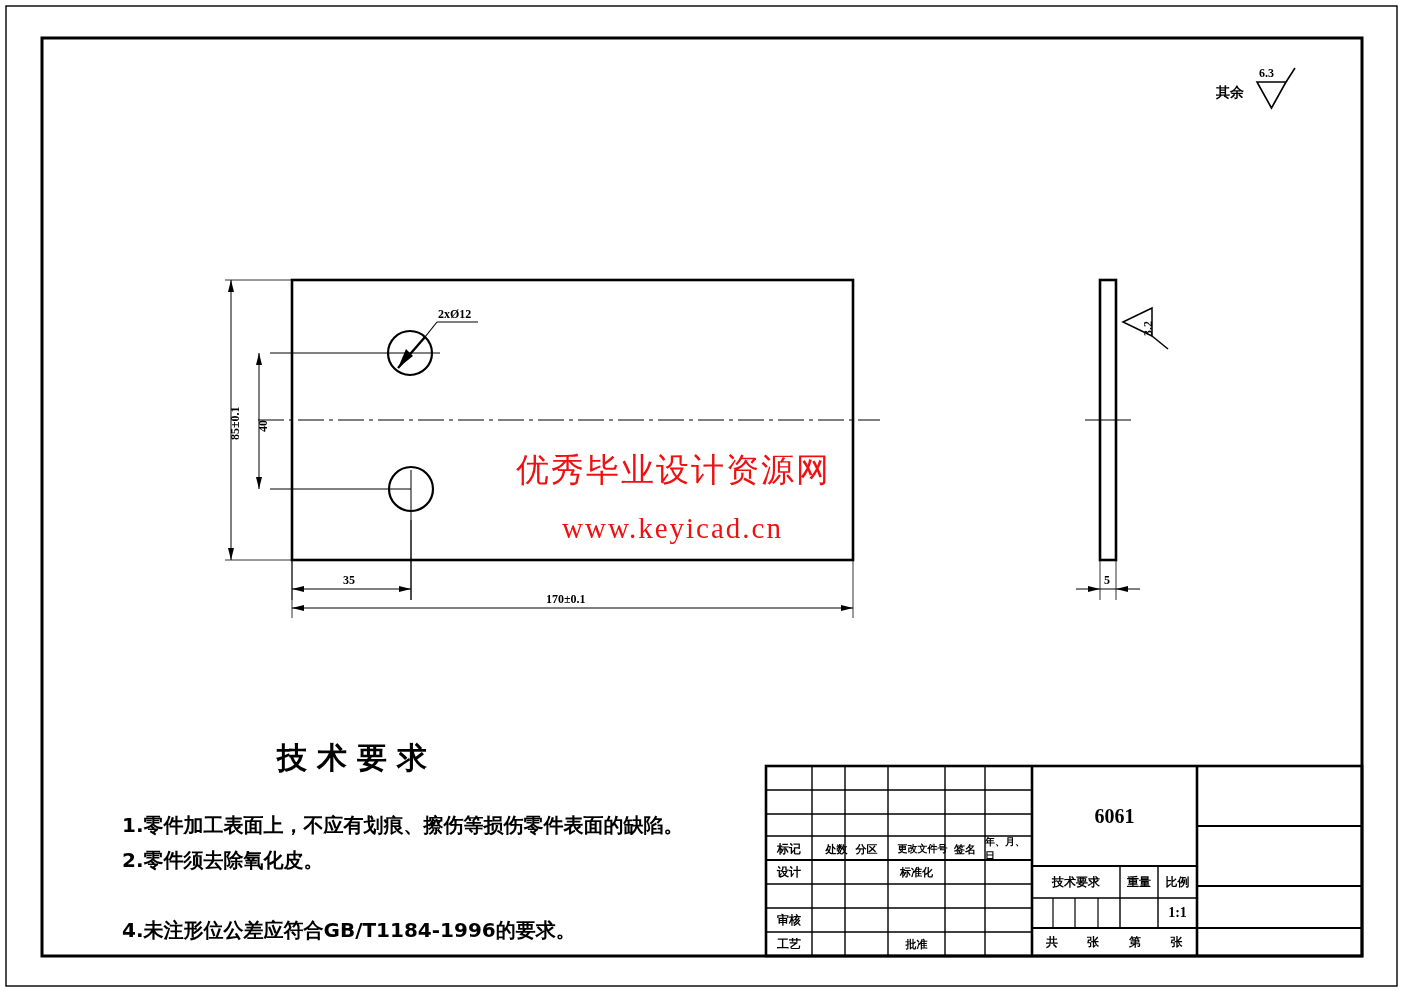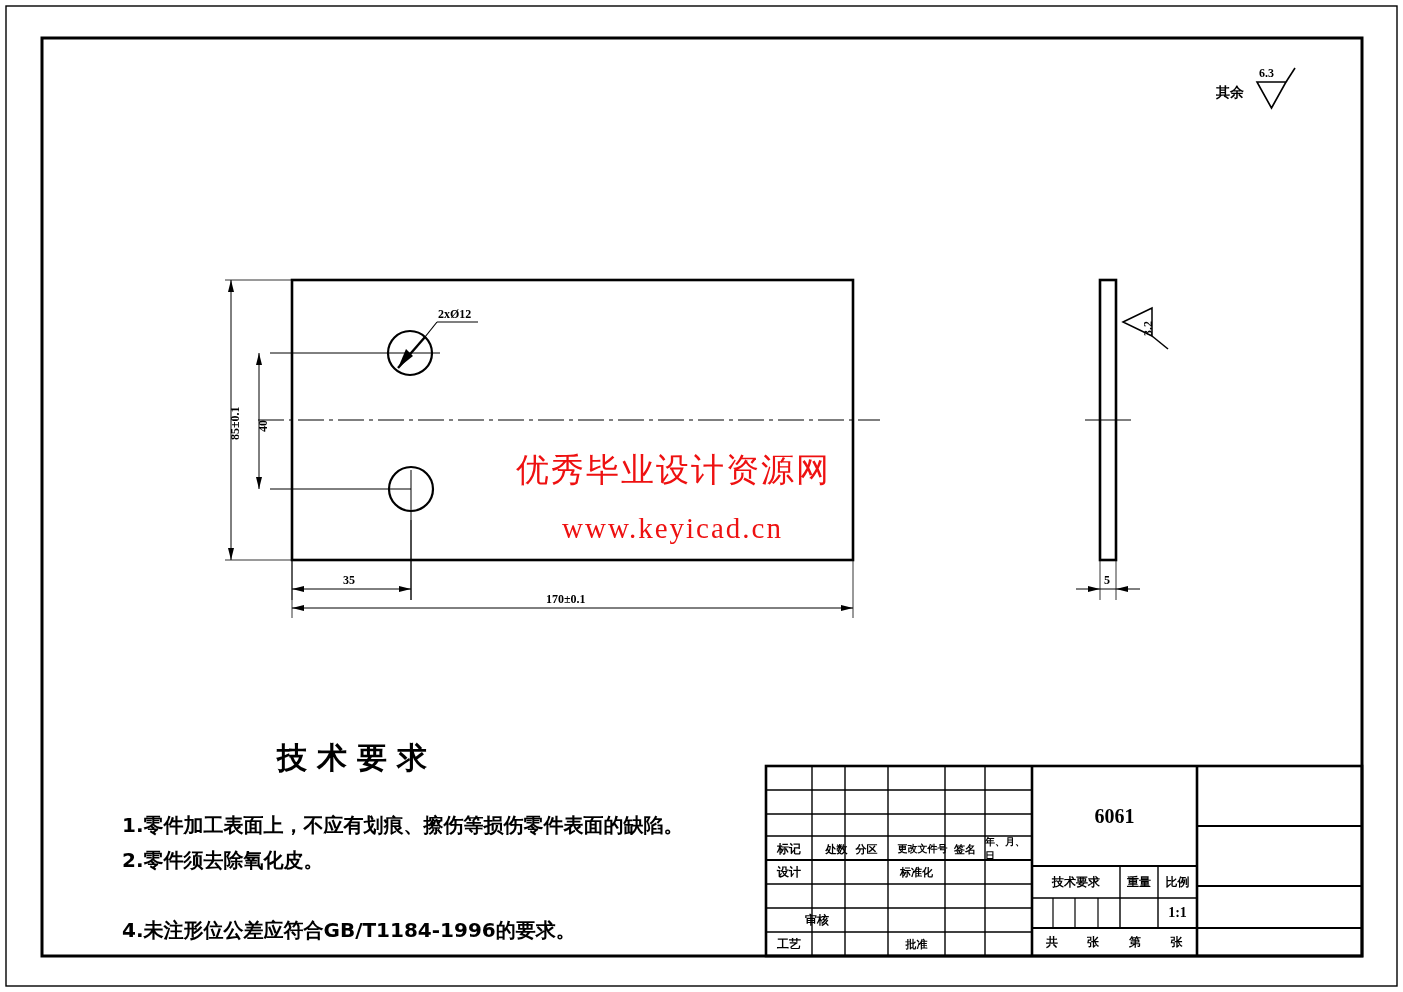--- a/index.html
+++ b/index.html
@@ -164,21 +164,21 @@
 
   <div class="tb-cell" style="left:766px;top:838px;width:46px;height:22px;">标记</div>
   <div class="tb-cell" style="left:812px;top:838px;width:33px;height:22px;font-size:11px;margin-left:8px;">处数</div>
   <div class="tb-cell" style="left:845px;top:838px;width:43px;height:22px;font-size:11px;">分区</div>
   <div class="tb-cell" style="left:888px;top:838px;width:69px;height:22px;font-size:10px;">更改文件号</div>
   <div class="tb-cell" style="left:945px;top:838px;width:40px;height:22px;font-size:11px;">签名</div>
   <div class="tb-cell" style="left:985px;top:838px;width:47px;height:22px;font-size:10px;">年、月、日</div>
 
   <div class="tb-cell" style="left:766px;top:860px;width:46px;height:24px;">设计</div>
   <div class="tb-cell" style="left:888px;top:860px;width:57px;height:24px;font-size:11px;">标准化</div>
-  <div class="tb-cell" style="left:766px;top:908px;width:46px;height:24px;padding-left:28px;">审核</div>
+  <div class="tb-cell" style="left:766px;top:908px;width:46px;height:24px;">审核</div>
   <div class="tb-cell" style="left:766px;top:932px;width:46px;height:24px;">工艺</div>
   <div class="tb-cell" style="left:888px;top:932px;width:57px;height:24px;font-size:11px;">批准</div>
 
   <div class="tb-cell lat" style="left:1032px;top:766px;width:165px;height:100px;font-size:20px;">6061</div>
 
   <div class="tb-cell" style="left:1032px;top:866px;width:88px;height:32px;">技术要求</div>
   <div class="tb-cell" style="left:1120px;top:866px;width:38px;height:32px;">重量</div>
   <div class="tb-cell" style="left:1158px;top:866px;width:39px;height:32px;">比例</div>
   <div class="tb-cell lat" style="left:1158px;top:898px;width:39px;height:30px;font-size:14px;">1:1</div>
 

